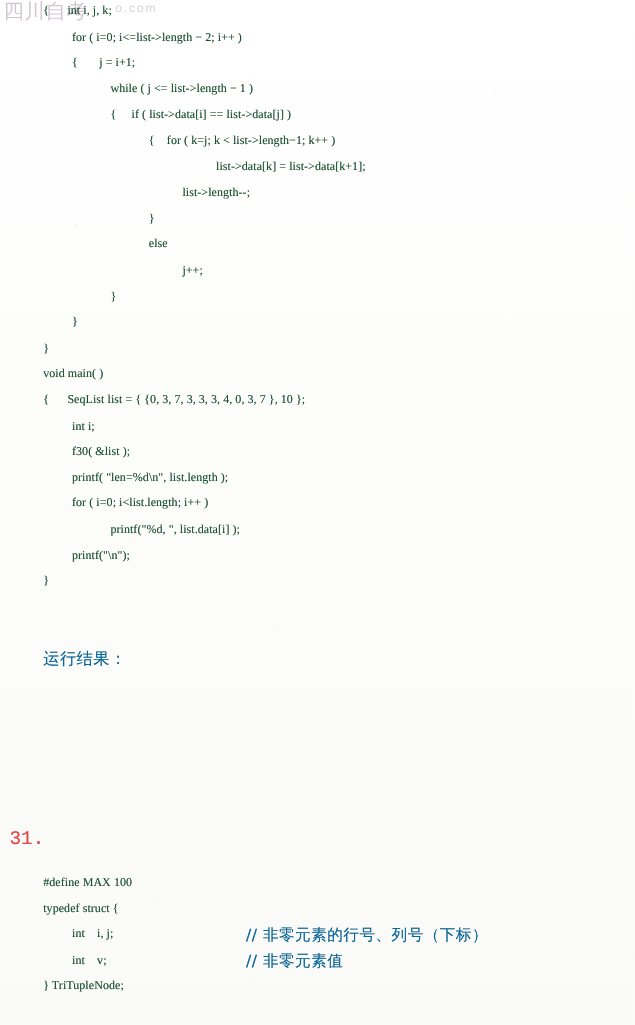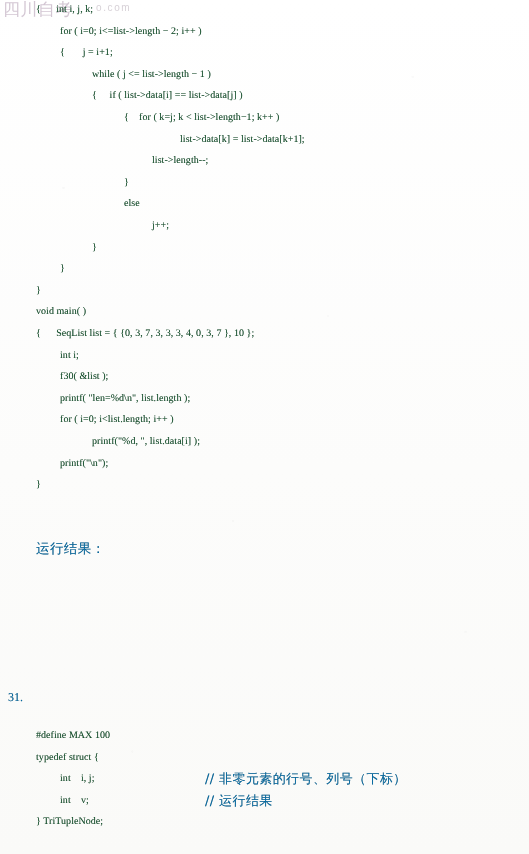--- a/index.html
+++ b/index.html
@@ -79,23 +79,23 @@
     white-space: pre;
     font-family: "DejaVu Sans", sans-serif;
     font-size: 13.5px;
     line-height: 18px;
     color: #0369a1;
     letter-spacing: 0.4px;
   }
   .qnum {
     position: absolute;
     white-space: pre;
-    font-family: Liberation Serif, serif;
-    font-size: 12px;
-    color: #0369a1;
+    font-family: Liberation Mono, monospace;
+    font-size: 16px;
+    color: #ef4444;
   }
 
   
   .line, .cn, .qnum, .mixed {
     text-rendering: geometricPrecision;
     text-shadow: 0 0 0.35px rgba(0,0,0,0.35);
   }
 </style>
 </head>
 <body>
@@ -135,17 +135,17 @@
 
   <div class="qnum" id="q31num" style="left:8px; top:690px;">31.</div>
 
 
   <div id="q31code">
       <div class="line" style="left: 36px; top: 728px;">#define MAX 100</div>
       <div class="line" style="left: 36px; top: 749.5px;">typedef struct {</div>
       <div class="line" style="left: 60px; top: 771px; text-align: center;">int    i, j;</div>
       <div class="cn" style="left: 205px; top: 771px; font-size: 13px;">// 非零元素的行号、列号（下标）</div>
       <div class="line" style="left: 60px; top: 792.5px;">int    v;</div>
-      <div class="cn" style="left: 205px; top: 792.5px; font-size: 13px;">// 运行结果</div>
+      <div class="cn" style="left: 205px; top: 792.5px; font-size: 13px;">// 非零元素值</div>
       <div class="line" style="left: 36px; top: 814px;">} TriTupleNode;</div>
     </div>
 
 </div>
 
 </body></html>

